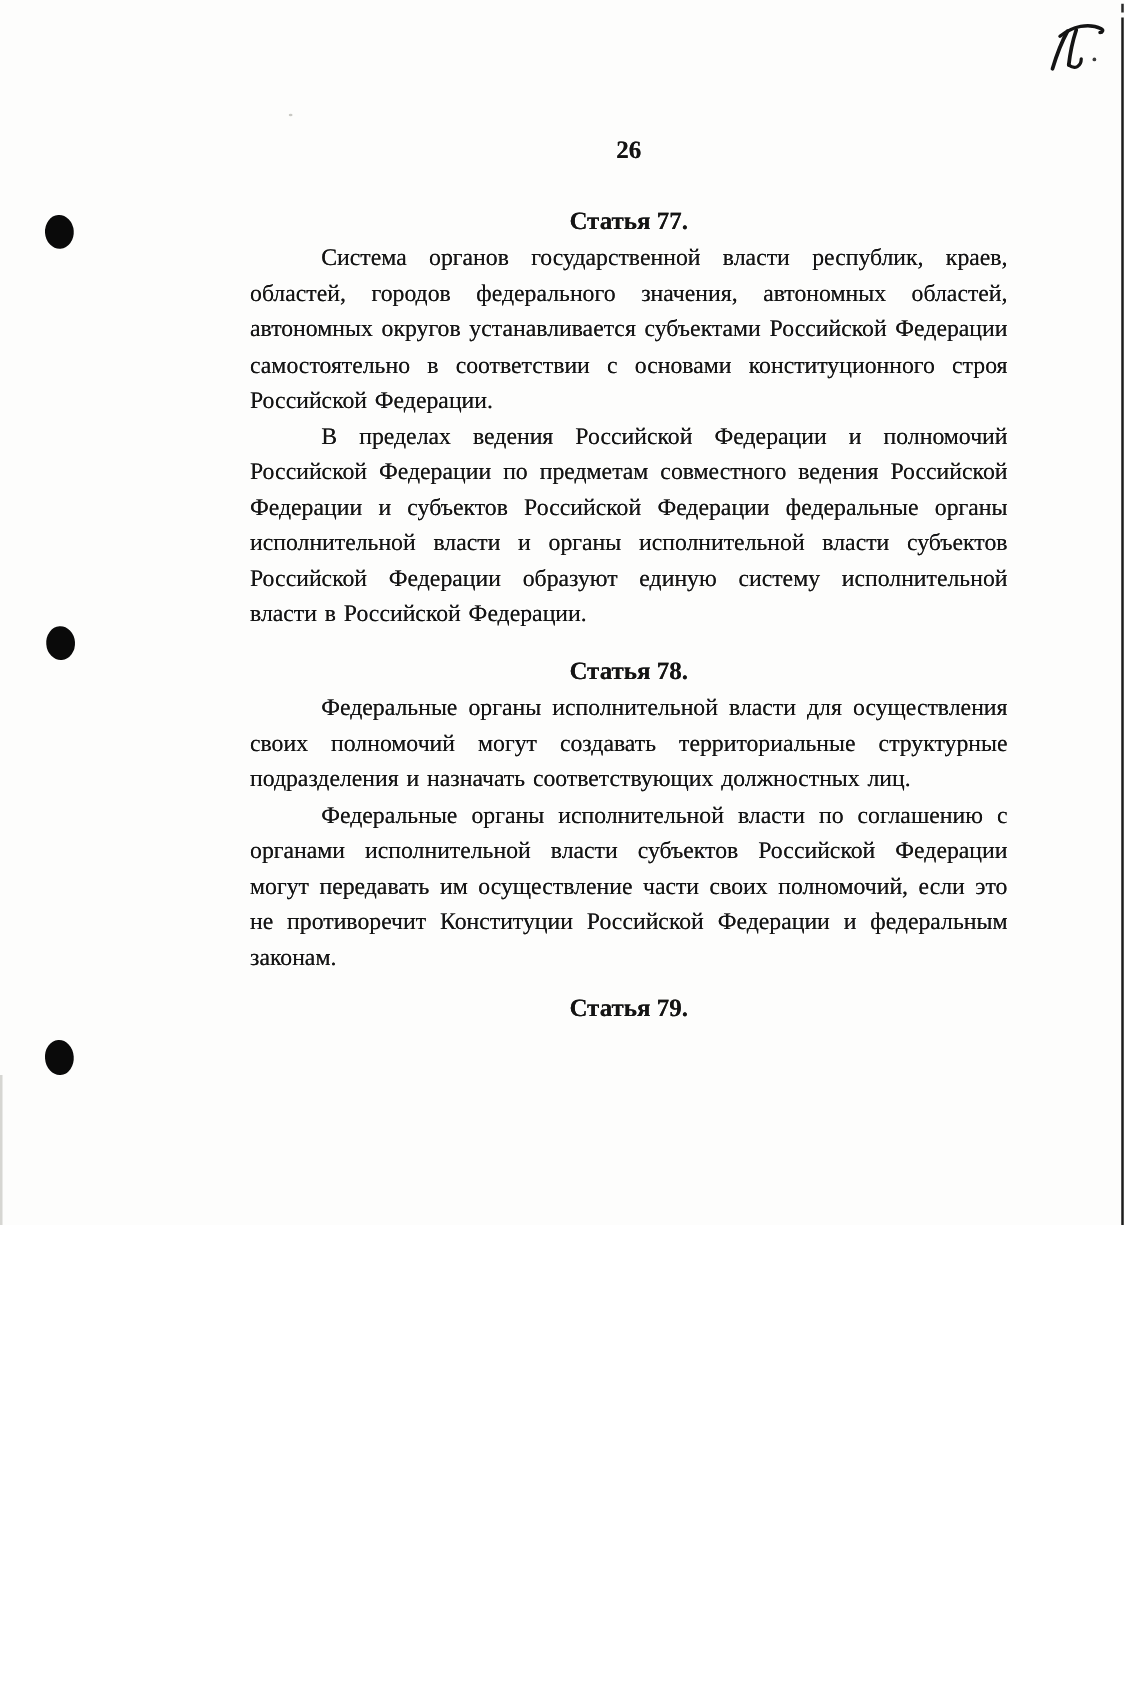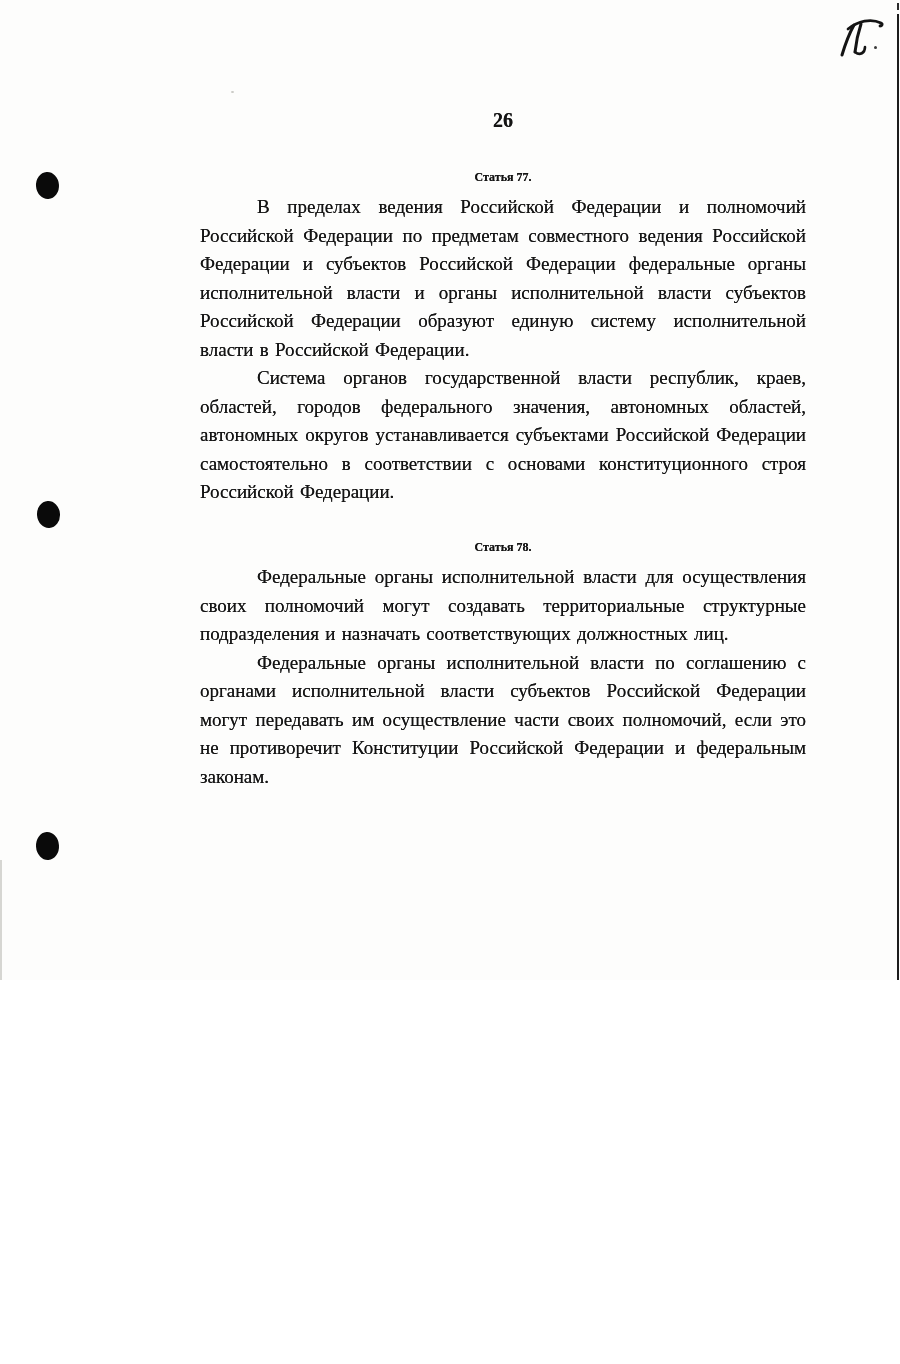--- a/index.html
+++ b/index.html
@@ -92,24 +92,24 @@
   }
   .page-number {
     text-align: center;
     font-weight: bold;
     font-size: 20px;
     margin-bottom: 28px;
   }
   .article-heading {
     text-align: center;
     font-weight: bold;
-    font-size: 12px;
+    font-size: 20px;
     margin-bottom: 2px;
   }
-  .article-heading.h78 { margin-top: 26px; }
+  .article-heading.h78 { margin-top: 16px; }
   .article-heading.h79 { margin-top: 12px; }
   .content p {
     text-align: justify;
     text-indent: 57px;
     word-spacing: 1.5px;
   }
 </style>
 </head>
 <body>
 
@@ -139,22 +139,23 @@
     </svg>
   </div>
   <div class="ink-dot"></div>
   <div class="speck speck-1"></div>
   <div class="speck speck-2"></div>
 
   <div class="content">
     <div class="page-number">26</div>
 
     <div class="article-heading">Статья 77.</div>
+    <p>Система органов государственной власти республик, краев, областей, городов федерального значения, автономных областей, автономных округов устанавливается субъектами Российской Федерации самостоятельно в соответствии с основами конституционного строя Российской Федерации.</p>
     <p>В пределах ведения Российской Федерации и полномочий Российской Федерации по предметам совместного ведения Российской Федерации и субъектов Российской Федерации федеральные органы исполнительной власти и органы исполнительной власти субъектов Российской Федерации образуют единую систему исполнительной власти в Российской Федерации.</p>
-    <p>Система органов государственной власти республик, краев, областей, городов федерального значения, автономных областей, автономных округов устанавливается субъектами Российской Федерации самостоятельно в соответствии с основами конституционного строя Российской Федерации.</p>
 
     <div class="article-heading h78">Статья 78.</div>
     <p>Федеральные органы исполнительной власти для осуществления своих полномочий могут создавать территориальные структурные подразделения и назначать соответствующих должностных лиц.</p>
     <p>Федеральные органы исполнительной власти по соглашению с органами исполнительной власти субъектов Российской Федерации могут передавать им осуществление части своих полномочий, если это не противоречит Конституции Российской Федерации и федеральным законам.</p>
 
+    <div class="article-heading h79">Статья 79.</div>
   </div>
 
 </div>
 
 </body></html>

